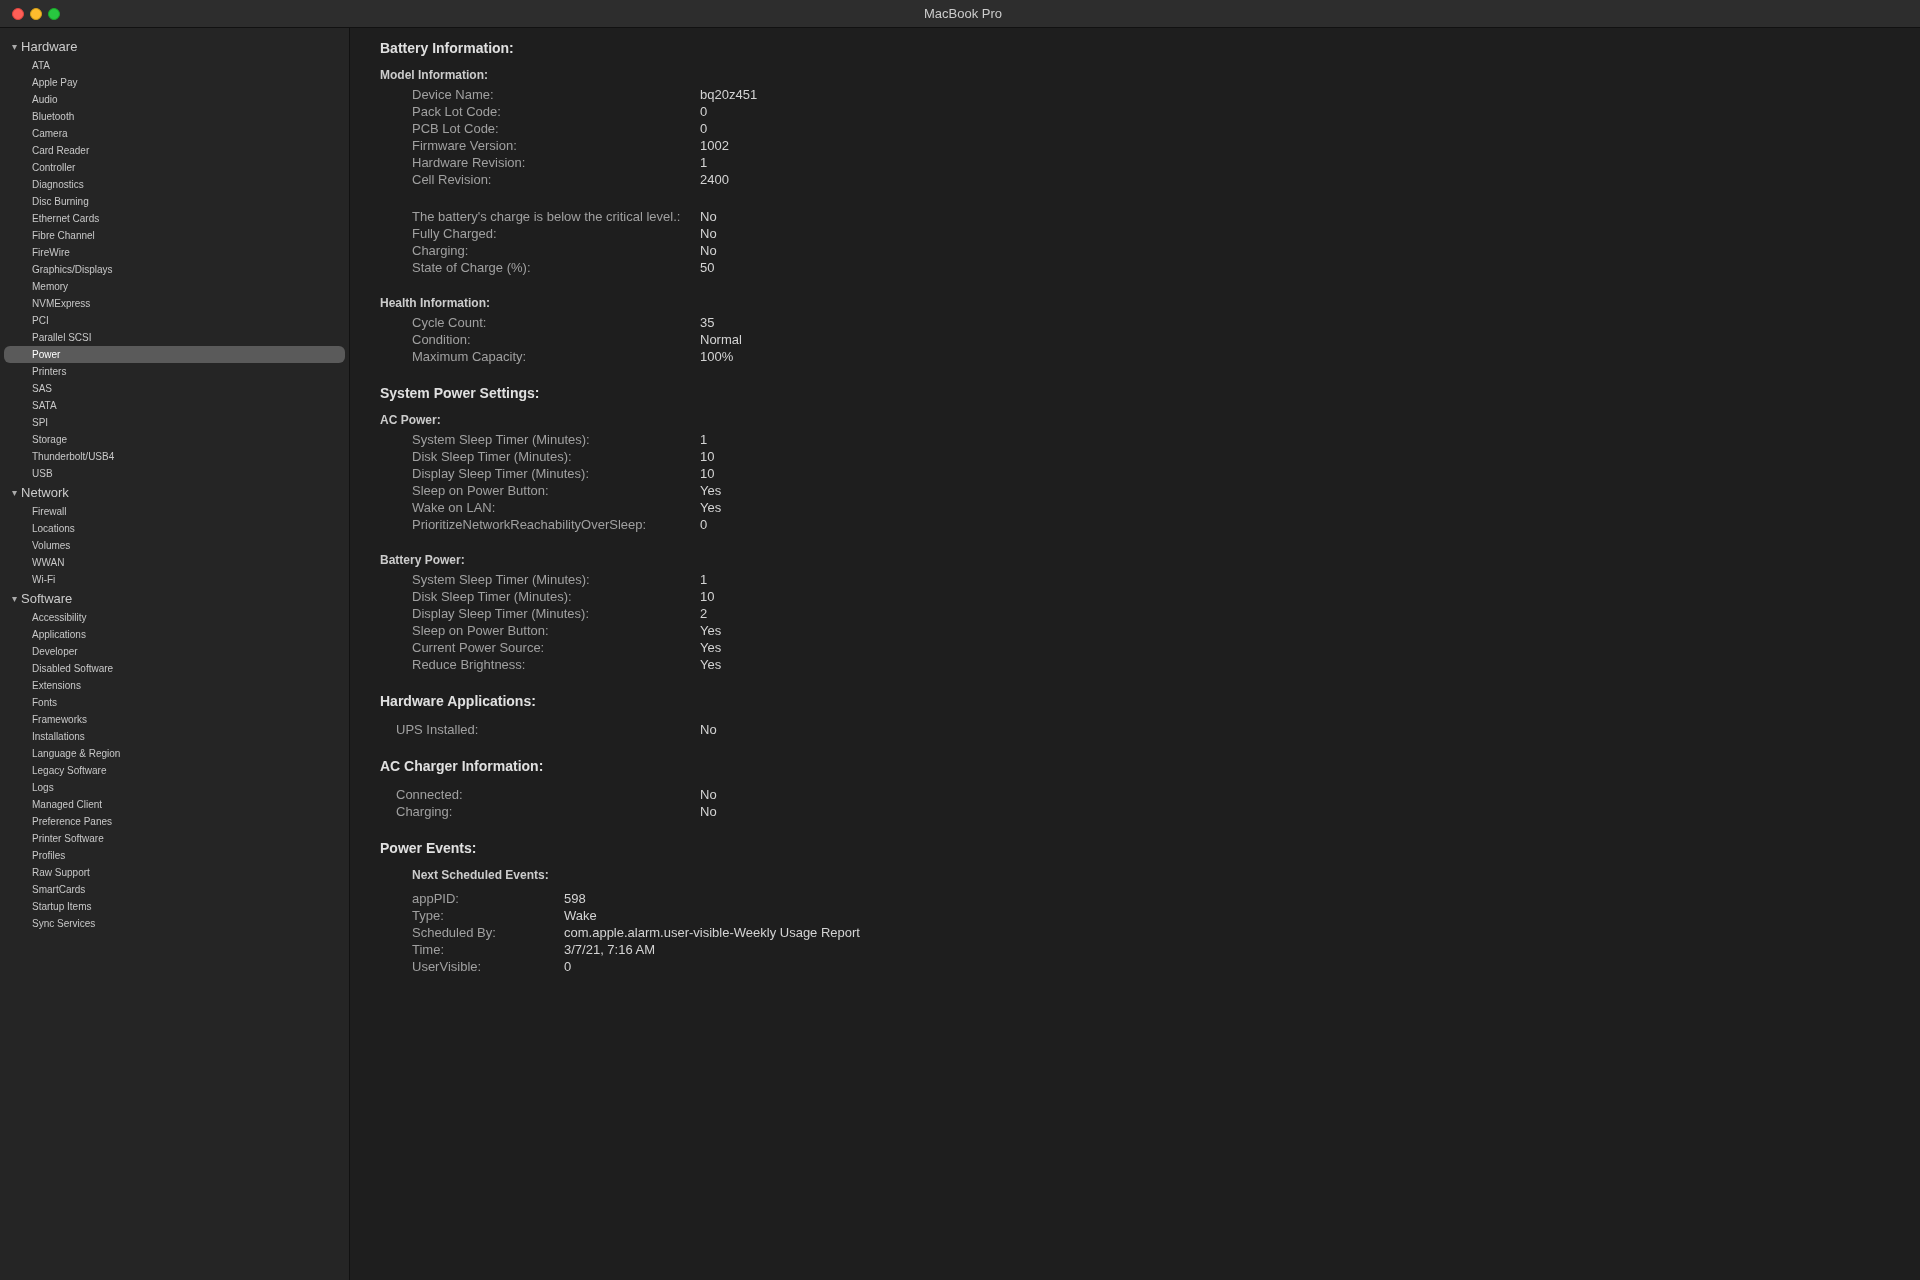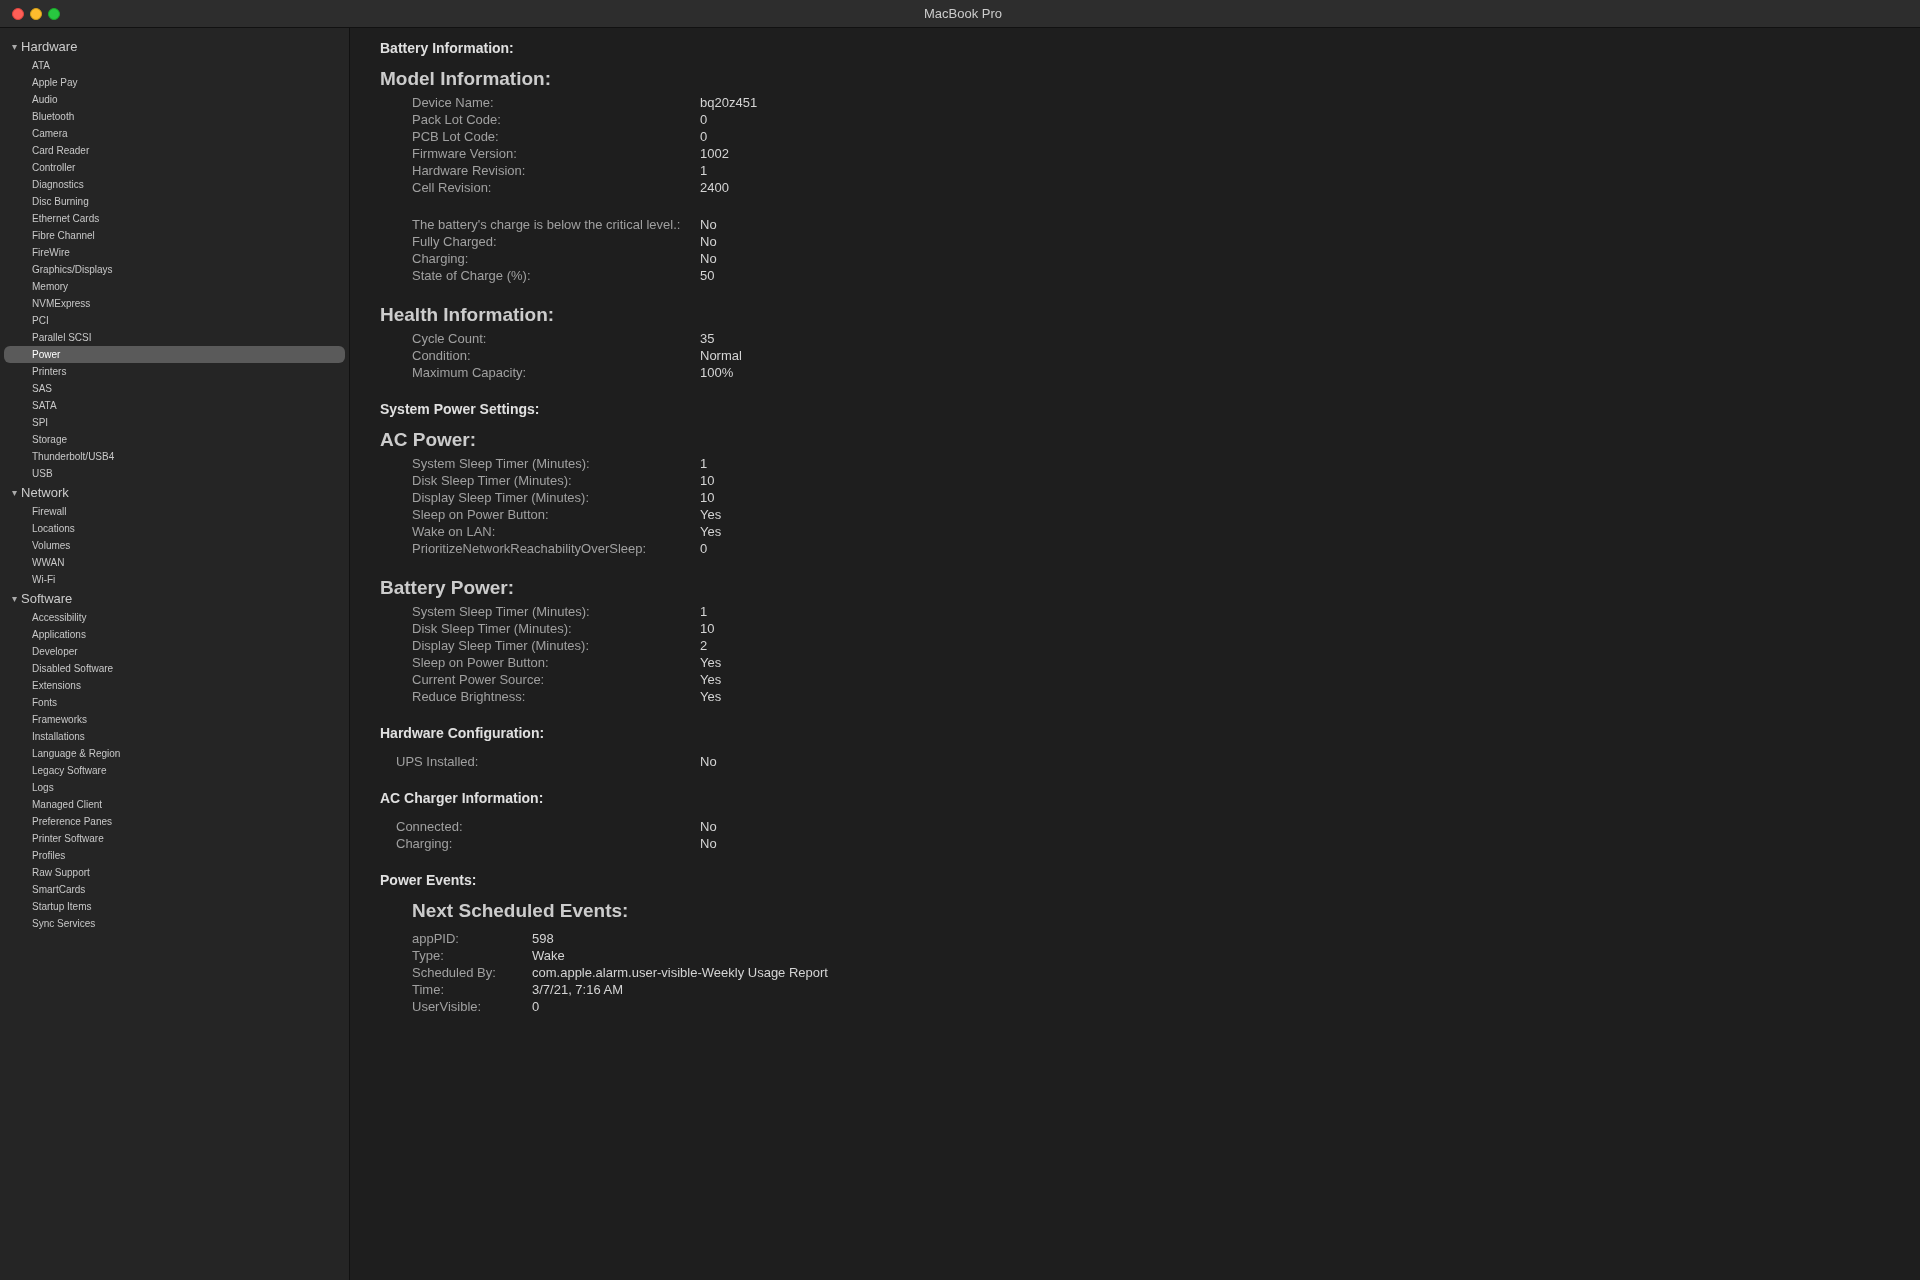--- a/index.html
+++ b/index.html
@@ -131,34 +131,35 @@
       padding-left: 16px;
     }
     .info-label.indent2 {
       padding-left: 32px;
     }
     .info-value {
       color: #d4d4d4;
     }
 
     .sub-section-title {
-      font-size: 19px;
+      font-size: 12px;
       font-weight: 600;
       color: #ccc;
       margin-top: 8px;
       margin-bottom: 4px;
     }
 
     .event-block {
       padding-left: 32px;
       margin-top: 8px;
     }
     .event-row {
       display: flex;
       padding: 1px 0;
+      gap: 32px;
     }
     .event-label {
       min-width: 120px;
       color: #a0a0a0;
     }
     .event-value {
       color: #d4d4d4;
     }
   </style>
 </head>
@@ -361,21 +362,21 @@
       <div class="info-row">
         <span class="info-label indent2">Current Power Source:</span>
         <span class="info-value">Yes</span>
       </div>
       <div class="info-row">
         <span class="info-label indent2">Reduce Brightness:</span>
         <span class="info-value">Yes</span>
       </div>
     </div>
 
-    <div class="section-title">Hardware Configuration:</div>
+    <div class="section-title">Hardware Applications:</div>
     <div class="info-block">
       <div class="info-row">
         <span class="info-label">UPS Installed:</span>
         <span class="info-value">No</span>
       </div>
     </div>
 
     <div class="section-title">AC Charger Information:</div>
     <div class="info-block">
       <div class="info-row">

